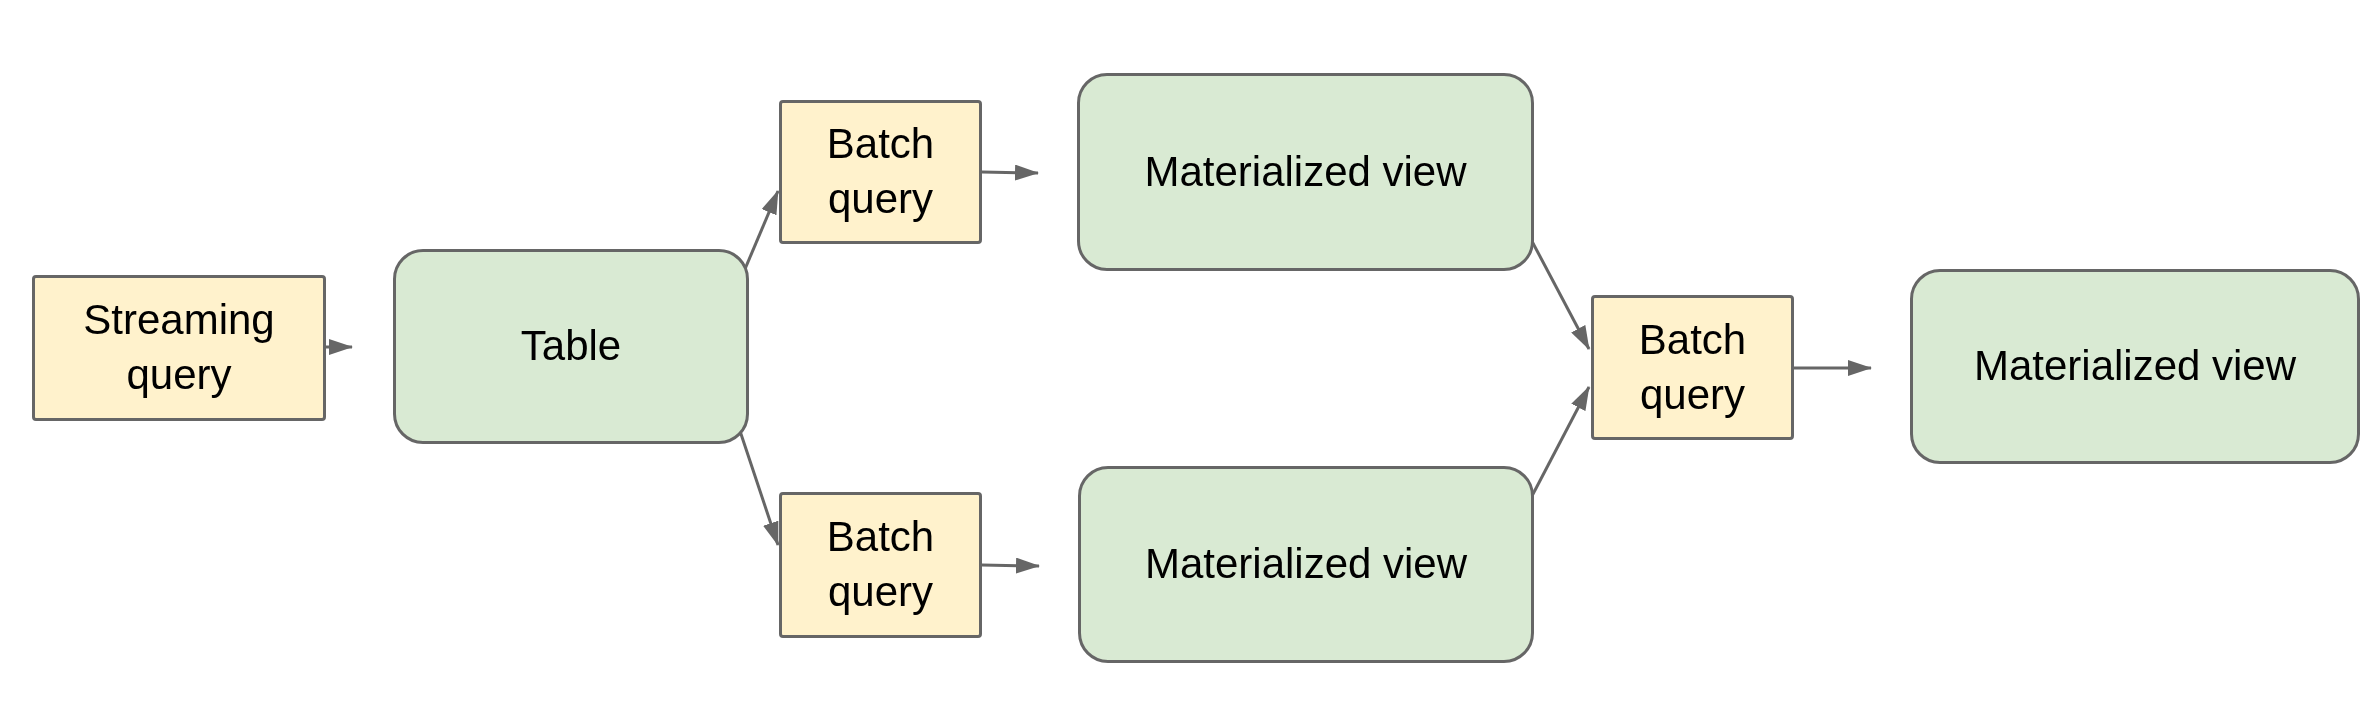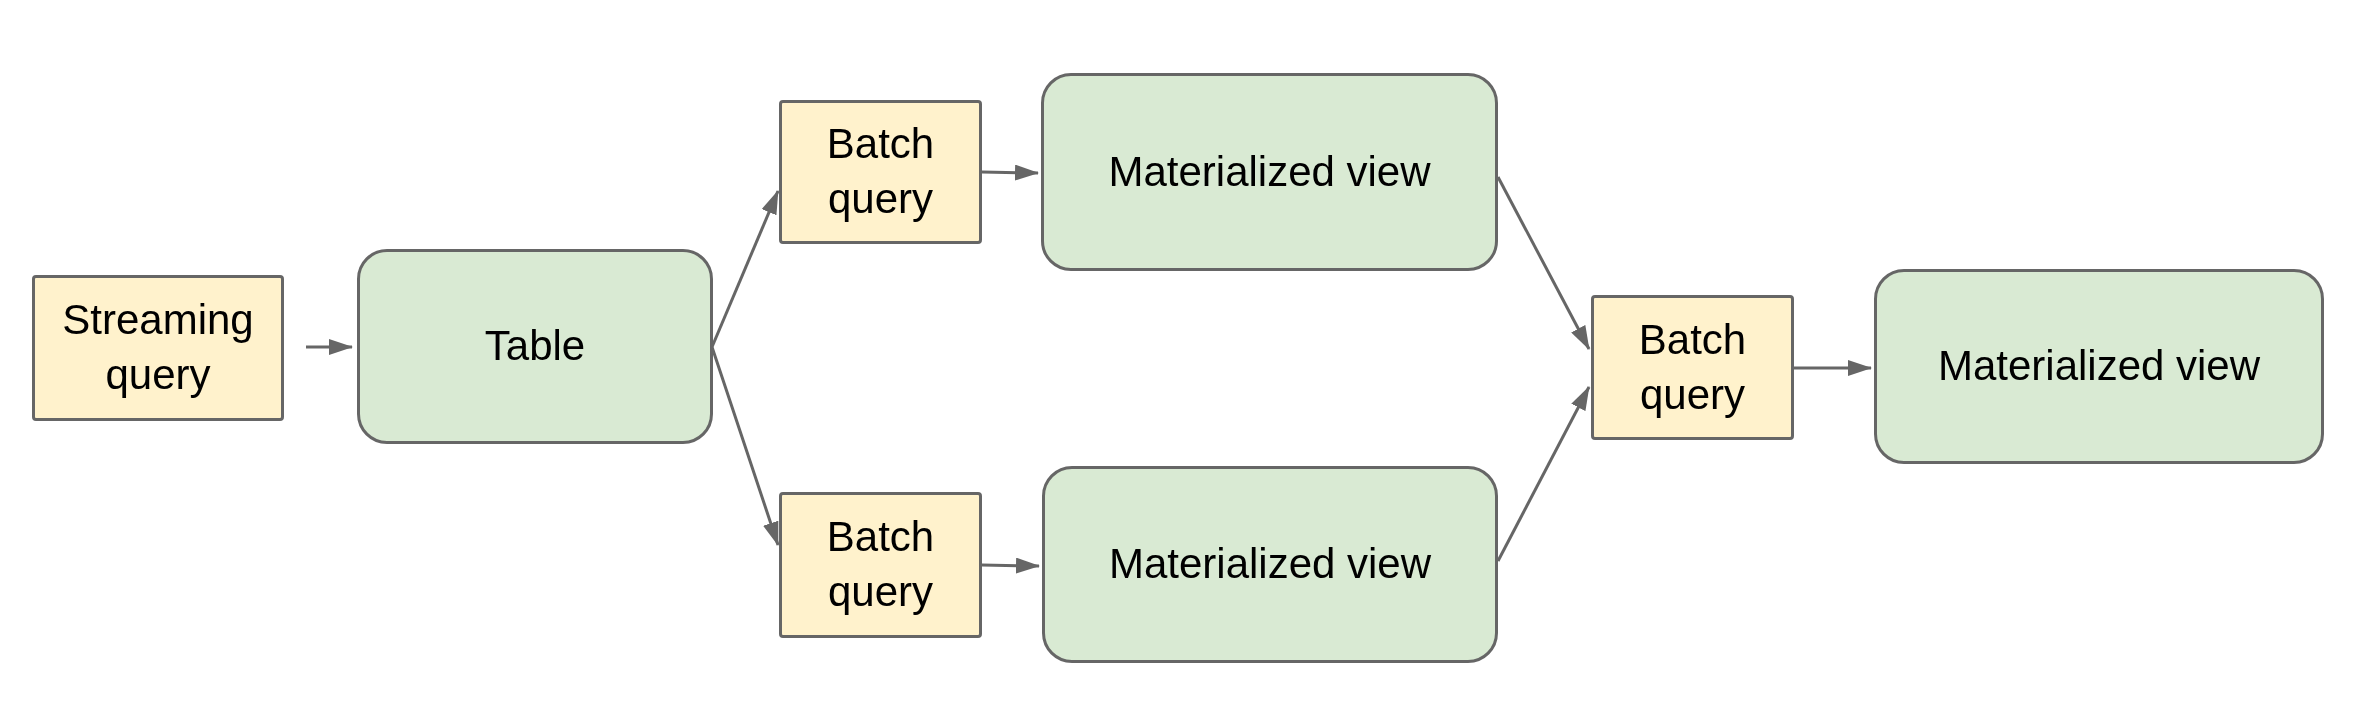--- a/index.html
+++ b/index.html
@@ -12,21 +12,21 @@
     font-family:"Liberation Sans", sans-serif; overflow:hidden;
   }
   .node{
     position:absolute; box-sizing:border-box;
     display:flex; align-items:center; justify-content:center;
     text-align:center; color:var(--text);
     font-size:42px; line-height:1.3; padding:0 14px;
     border:3px solid var(--border);
   }
   .node.query{ background:var(--query-fill); border-radius:4px; }
-  .node.storage{ background:var(--storage-fill); border-radius:30px; }
+  .node.storage{ background:var(--storage-fill); border-radius:30px;margin-left:36px; }
   #edges{ position:absolute; left:0; top:0; width:2370px; height:720px; pointer-events:none; }
   #edges line{ stroke:var(--arrow); stroke-width:3; }
 </style>
 </head>
 <body>
 
 <div id="canvas">
 
   <svg id="edges" viewBox="0 0 2370 720">
     <defs>
@@ -37,21 +37,21 @@
     <line x1="306" y1="347" x2="352" y2="347" marker-end="url(#arrowhead)"></line>
     <line x1="712" y1="347" x2="778" y2="191" marker-end="url(#arrowhead)"></line>
     <line x1="982" y1="172" x2="1038" y2="173" marker-end="url(#arrowhead)"></line>
     <line x1="712" y1="347" x2="778" y2="545" marker-end="url(#arrowhead)"></line>
     <line x1="982" y1="565" x2="1039" y2="566" marker-end="url(#arrowhead)"></line>
     <line x1="1498" y1="177" x2="1589" y2="349" marker-end="url(#arrowhead)"></line>
     <line x1="1498" y1="561" x2="1589" y2="387" marker-end="url(#arrowhead)"></line>
     <line x1="1794" y1="368" x2="1871" y2="368" marker-end="url(#arrowhead)"></line>
   </svg>
 
-  <div class="node query" style="left:32px; top:275px; width:252px; height:146px;">
+  <div class="node query" style="left:32px; top:275px; width:294px; height:146px;">
     <span>Streaming query</span>
   </div>
 
   <div class="node storage" style="left:357px; top:249px; width:356px; height:195px;text-align:center;">
     <span>Table</span>
   </div>
 
   <div class="node query" style="left:779px; top:100px; width:203px; height:144px;">
     <span>Batch query</span>
   </div>

